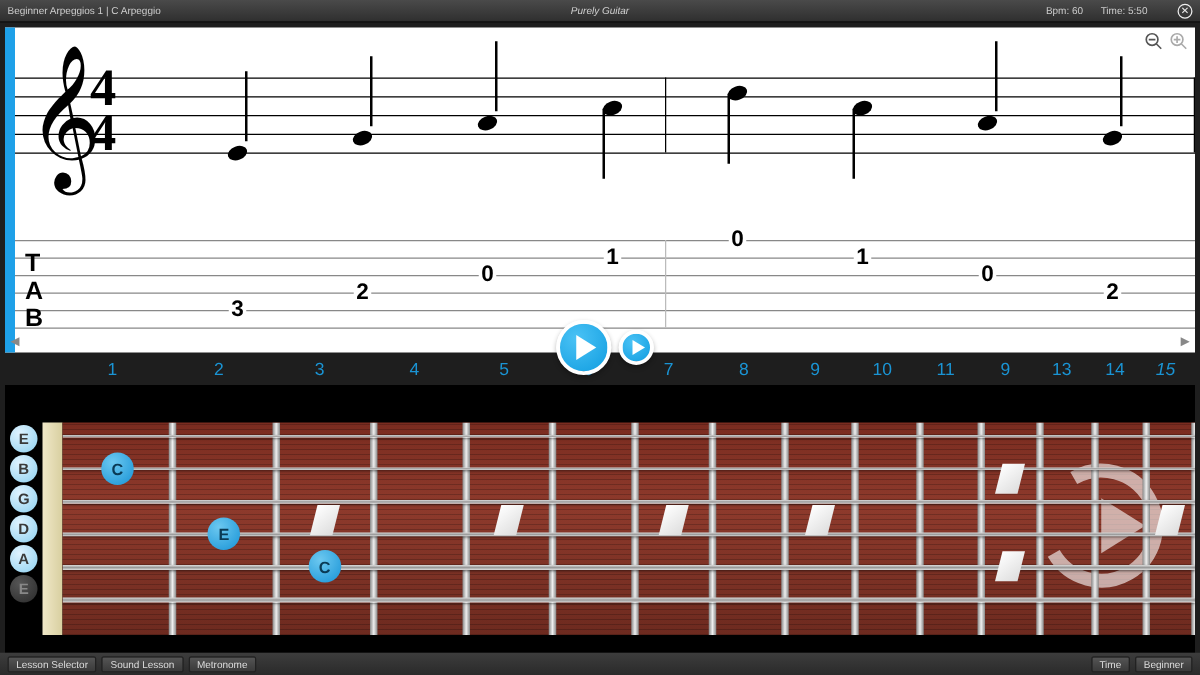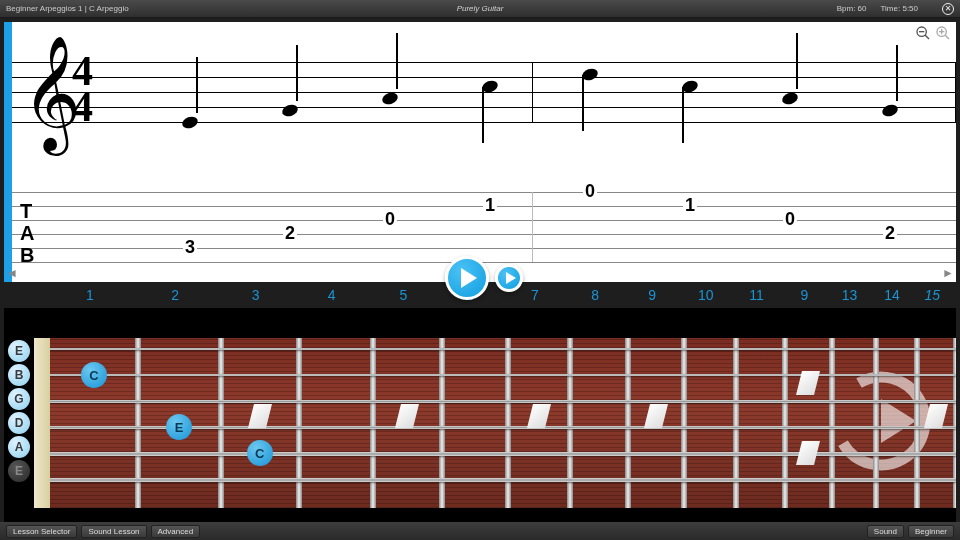--- a/index.html
+++ b/index.html
@@ -268,21 +268,21 @@
         <div class="note-dot" style="left: 209.639px; top: 115px;">C</div>
       </div>
   </div>
 
 </div>
 
 <div class="bottombar">
   <div id="footer-left" style="display:flex;gap:4px">
       <div class="btn">Lesson Selector</div>
       <div class="btn">Sound Lesson</div>
-      <div class="btn">Advanced</div>
+      <div class="btn">Metronome</div>
     </div>
   <div class="spacer"></div>
   <div class="spacer"></div>
   <div id="footer-right" style="display:flex;gap:4px">
-      <div class="btn">Sound</div>
+      <div class="btn">Time</div>
       <div class="btn">Beginner</div>
     </div>
 </div>
 
 </body></html>

